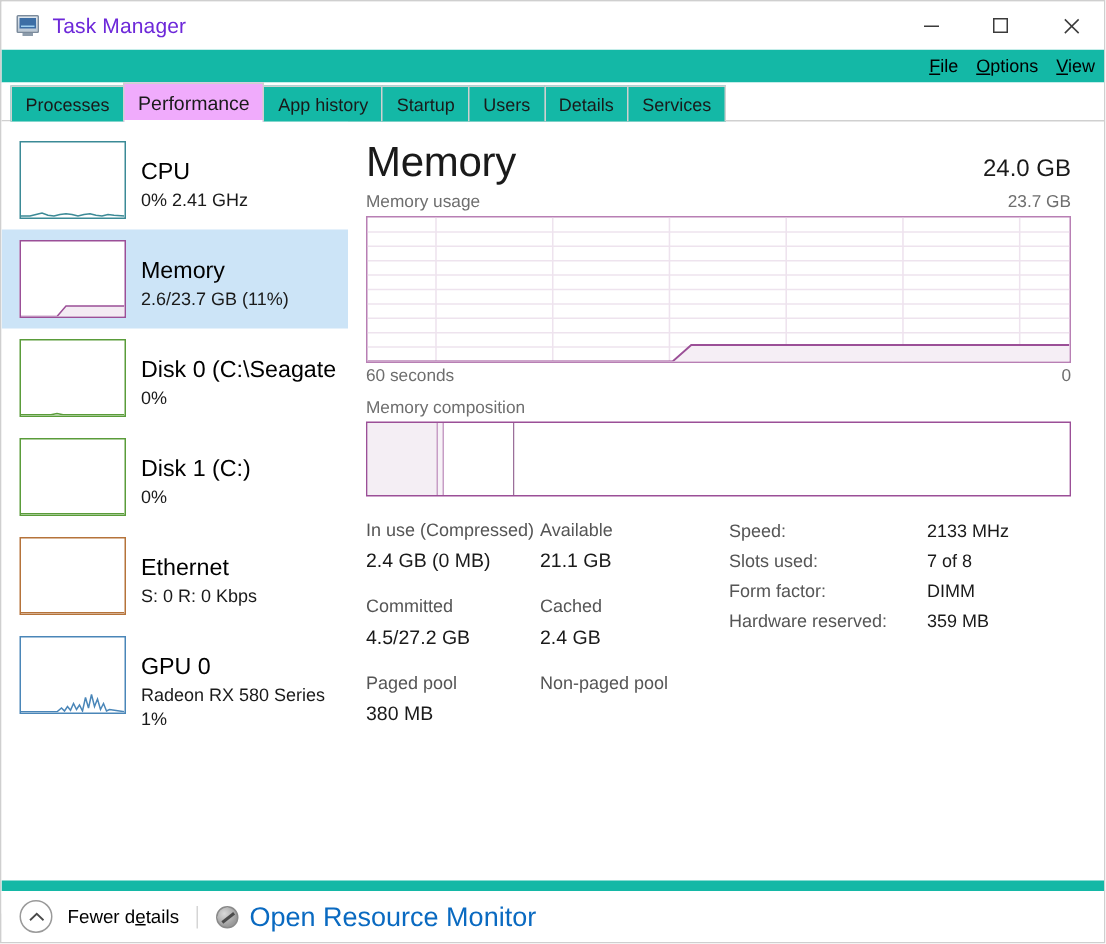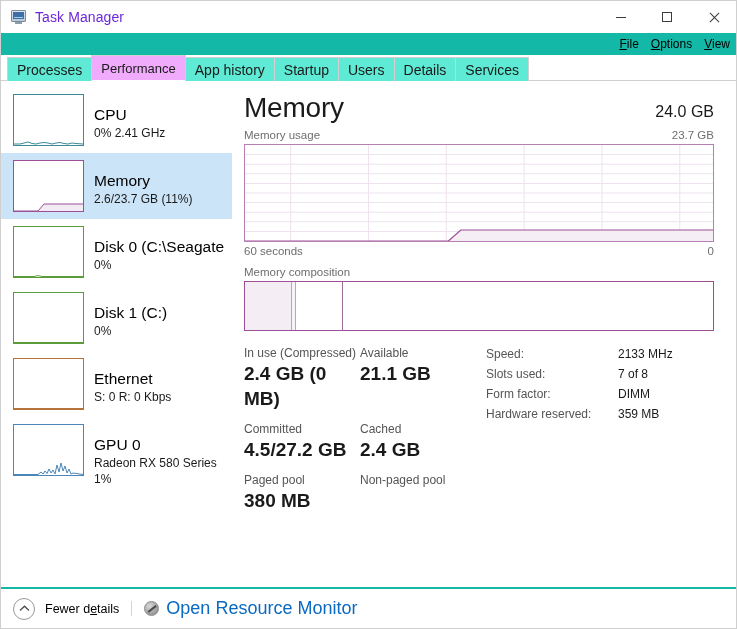--- a/index.html
+++ b/index.html
@@ -103,23 +103,23 @@
   .tabstrip:after {
     content: "";
     position: absolute; left: 0; right: 0; bottom: 0;
     height: 1px; background: #d0d0d0;
   }
   .tab {
     position: relative;
     height: 24px;
     padding: 0 9px;
     display: flex; align-items: center;
-    font-size: 14px;
+    font-size: 12px;
     color: #1a1a1a;
-    background: #5eead4;
+    background: #14b8a6;
     border: 1px solid #d0d0d0;
     border-bottom: none;
     margin-right: -1px;
     cursor: default;
     z-index: 1;
   }
   .tab.active {
     background: #f0abfc;
     height: 26px;
     z-index: 3;
@@ -239,23 +239,23 @@
   }
   .stats-left { width: 238px; }
   .stat-row { display: flex; margin-bottom: 10px; }
   .stat-cell { }
   .stat-cell.c1 { width: 116px; }
   .stat-label {
     font-size: 12px; color: #555;
     line-height: 16px;
   }
   .stat-value {
-    font-size: 19px; color: #1a1a1a;
+    font-size: 13px; color: #1a1a1a;
     line-height: 25px;
-    font-weight: 700;
+    font-weight: 400;
   }
   .stats-right {
     flex: 1;
     padding-left: 4px;
   }
   .sr-row { display: flex; margin-bottom: 2px; }
   .sr-label {
     width: 132px;
     font-size: 12px; color: #555;
     line-height: 18px;
@@ -266,21 +266,21 @@
   }
 
   
   .footer {
     position: absolute;
     left: 0; right: 0; bottom: 0;
     height: 41px;
     display: flex; align-items: center;
     padding-left: 12px;
     background: #ffffff;
-    border-top: 2px solid #14b8a6;
+    border-top: 7px solid #14b8a6;
   }
   .chev-btn {
     width: 22px; height: 22px;
     border: 1px solid #9a9a9a;
     border-radius: 50%;
     display: flex; align-items: center; justify-content: center;
     cursor: default;
     flex: 0 0 auto;
   }
   .chev-btn svg { display:block; }

